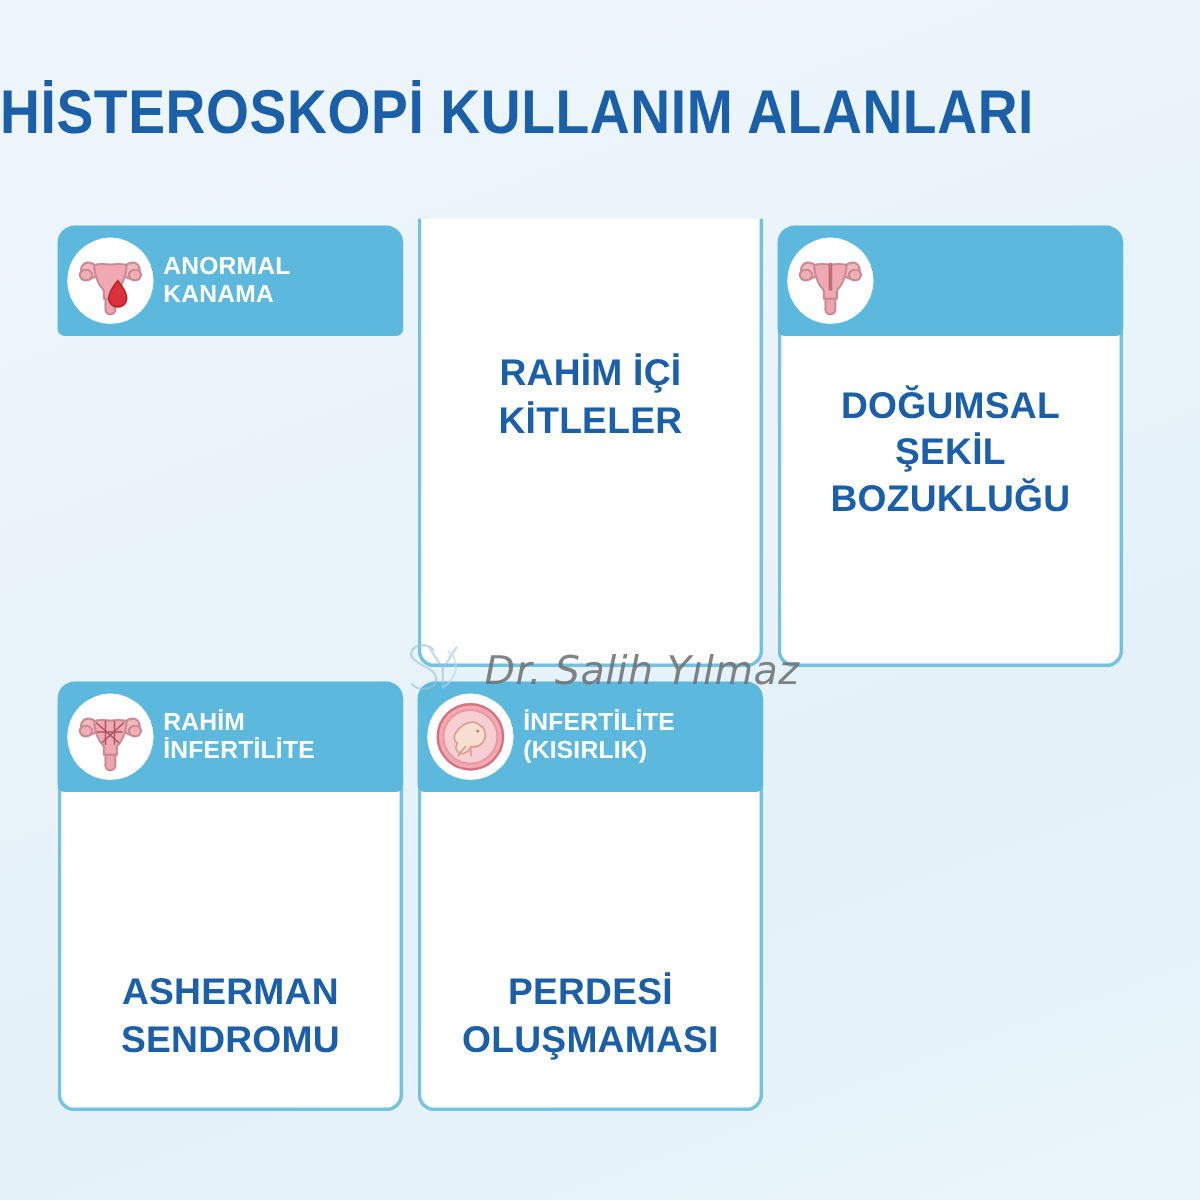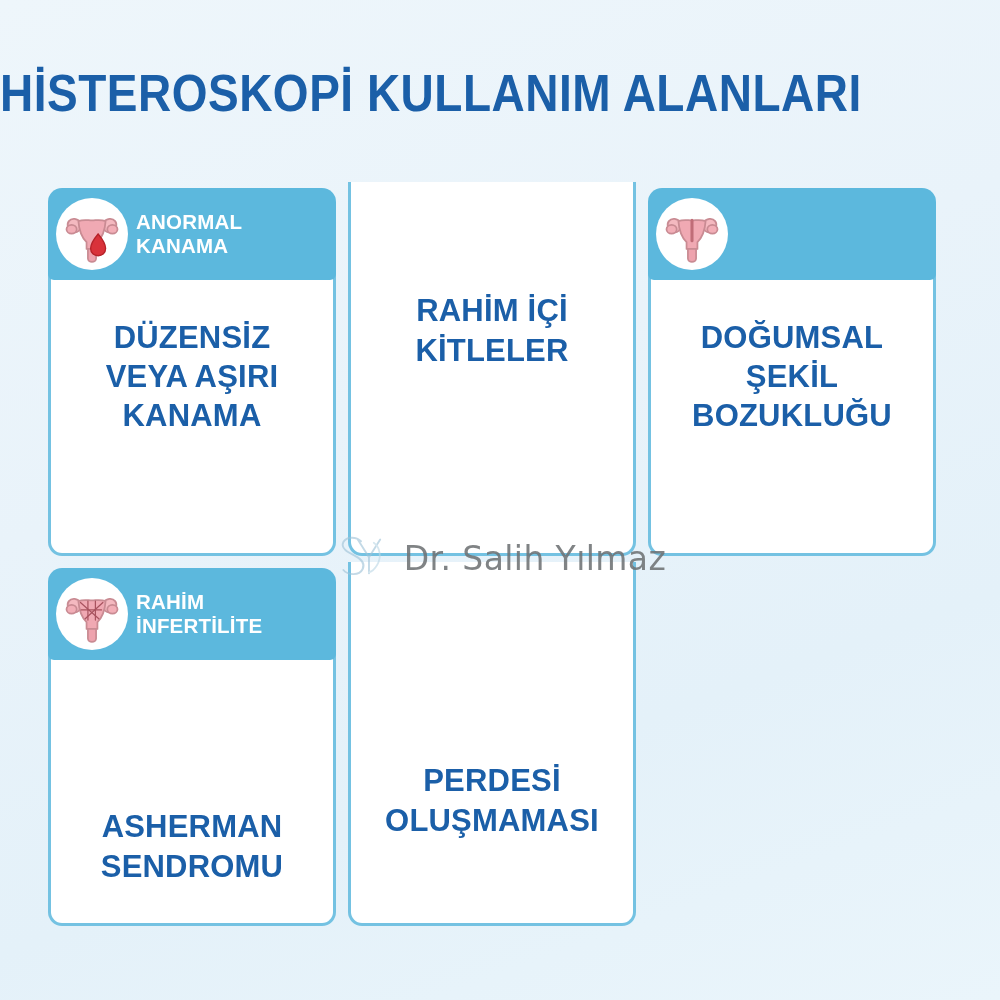--- a/index.html
+++ b/index.html
@@ -133,20 +133,21 @@
   .watermark {
     position: absolute;
     left: 50%;
     top: 530px;
     transform: translateX(-50%);
     display: flex;
     align-items: center;
     gap: 6px;
     z-index: 9;
     pointer-events: none;
+    font-style: italic;
   }
   .wm-logo { width: 64px; height: 56px; opacity: 0.62; }
   .wm-text {
     font-size: 33px;
     color: #6f7375;
     opacity: 0.88;
     font-family: "DejaVu Sans", sans-serif;
     font-weight: 400;
     letter-spacing: 0.4px;
   }
@@ -172,25 +173,20 @@
               <ellipse cx="20" cy="43" rx="7.5" ry="6.5" fill="#f2aeb7"></ellipse>
               <ellipse cx="80" cy="43" rx="7.5" ry="6.5" fill="#f2aeb7"></ellipse>
               <path d="M30 31 C38 28 44 30 50 30 C56 30 62 28 70 31 C69 45 64 56 58 62 L58 72 L42 72 L42 62 C36 56 31 45 30 31 Z" fill="#f0a9b3"></path>
               <path d="M44 72 L44 86 C44 89 47 91 50 91 C53 91 56 89 56 86 L56 72 Z" fill="#eea3ae"></path>
             </g>
             <path d="M59 50 C59 50 48 63 48 71.5 C48 78 53 82 59 82 C65 82 70 78 70 71.5 C70 63 59 50 59 50 Z" fill="#d9323a" stroke="#b62229" stroke-width="2"></path>
           </svg>
         </div>
         <div class="card-header-text" style="white-space:pre-line">ANORMAL KANAMA</div>
       </div>
-      <div class="card-body">
-        <div class="card-body-text" style="white-space:pre-line">DÜZENSİZ
-VEYA AŞIRI
-KANAMA</div>
-      </div>
     </div>
 
     <div class="card row1">
       <div class="card-body">
         <div class="card-body-text" style="white-space:pre-line">RAHİM İÇİ
 KİTLELER</div>
       </div>
     </div>
 
     <div class="card row1">
@@ -239,20 +235,35 @@
         </div>
         <div class="card-header-text" style="white-space:pre-line">RAHİM İNFERTİLİTE</div>
       </div>
       <div class="card-body">
         <div class="card-body-text" style="white-space:pre-line">ASHERMAN
 SENDROMU</div>
       </div>
     </div>
 
     <div class="card row2">
+      <div class="card-header">
+        <div class="icon-badge">
+          <svg width="68" height="68" viewBox="0 0 100 100">
+            <circle cx="50" cy="50" r="40" fill="#f4a8b2" stroke="#d4737f" stroke-width="3"></circle>
+            <circle cx="50" cy="50" r="33" fill="#f7ced2" stroke="#e79aa4" stroke-width="2.5"></circle>
+            <g fill="#f8ddd2" stroke="#d8a08f" stroke-width="2.2" stroke-linejoin="round" stroke-linecap="round">
+              <path d="M62 36 C70 41 70 52 64 58 C60 62 55 63 51 62 C48 68 42 72 37 70 C32 68 31 62 34 58 C30 56 29 50 32 45 C36 38 46 31 54 32 C58 32.5 60 34 62 36 Z"></path>
+              <path d="M44 62 C40 66 37 70 35 73" fill="none"></path>
+              <path d="M51 62 C50 66 50 70 51 73" fill="none"></path>
+            </g>
+            <circle cx="59" cy="43" r="2" fill="#c08878"></circle>
+          </svg>
+        </div>
+        <div class="card-header-text" style="white-space:pre-line">İNFERTİLİTE (KISIRLIK)</div>
+      </div>
       <div class="card-body">
         <div class="card-body-text" style="white-space:pre-line">PERDESİ
 OLUŞMAMASI</div>
       </div>
     </div>
 
 
   </div>
 
   <div class="watermark">

